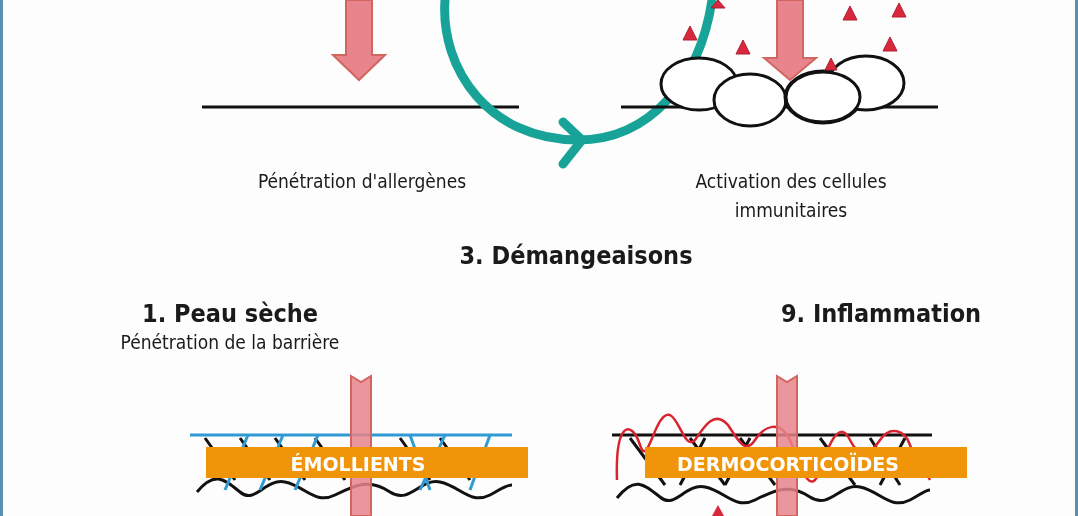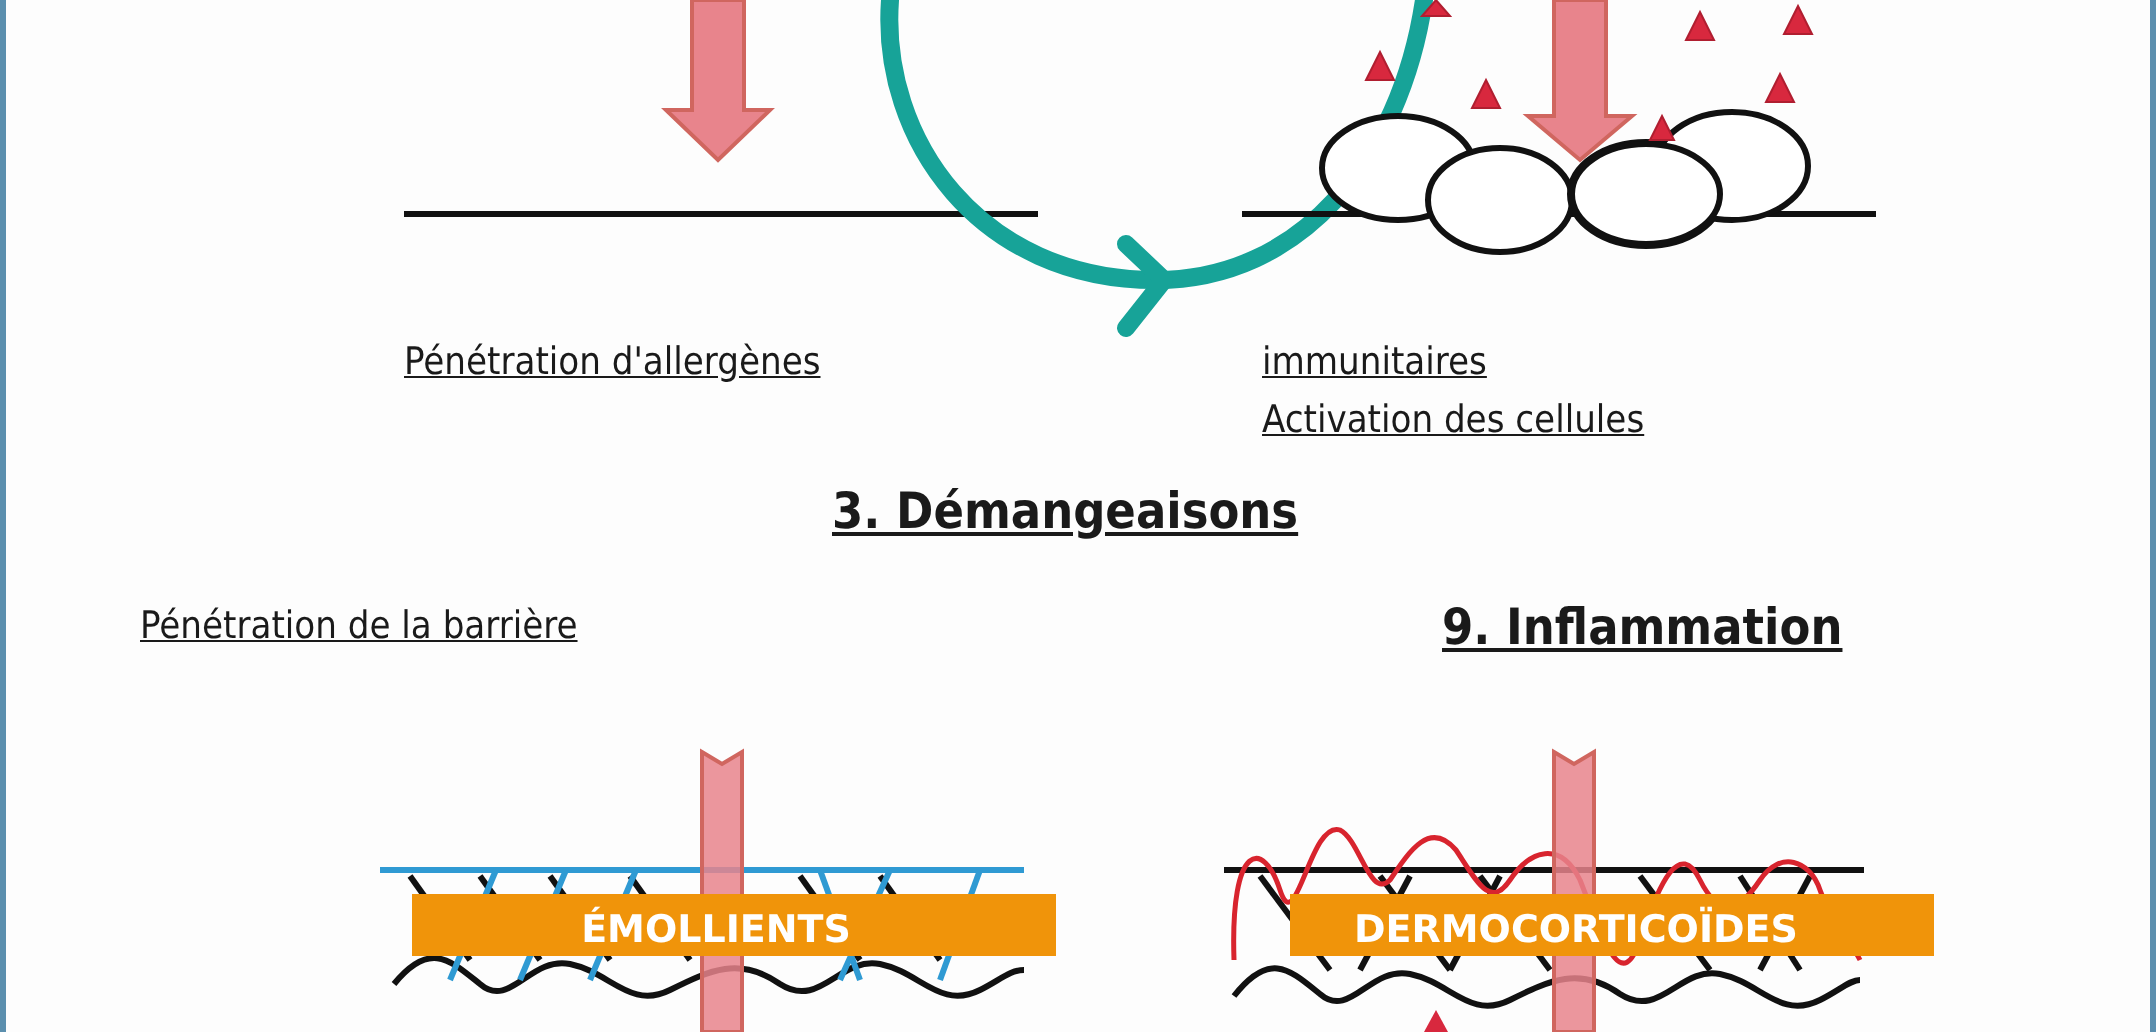--- a/index.html
+++ b/index.html
@@ -1,21 +1,21 @@
 <!DOCTYPE html>
 <html><head>
 <meta charset="utf-8">
 <style>
   html, body { margin:0; padding:0; background:#fdfdfd; }
   body { width:1078px; height:516px; position:relative; overflow:hidden;
          font-family:"DejaVu Sans Condensed","DejaVu Sans","Liberation Sans",sans-serif; }
   .frame-left { position:absolute; left:0; top:0; width:3px; height:516px; background:#5b8fae; }
   .frame-right { position:absolute; right:0; top:0; width:3px; height:516px; background:#5b8fae; }
   svg.diagram { position:absolute; left:0; top:0; }
-  .lbl { position:absolute; color:#1a1a1a; font-size:19px; line-height:29px;text-decoration:underline; }
+  .lbl { position:absolute; text-align:center; color:#1a1a1a; font-size:19px; line-height:29px; }
   .title { font-weight:bold; font-size:25px; }
   .band-text { font-family:"DejaVu Sans","Liberation Sans",sans-serif; font-weight:bold; fill:#ffffff; font-size:19px; }
 </style>
 </head>
 <body>
 
 <div class="frame-left"></div>
 <div class="frame-right"></div>
 
 <svg class="diagram" width="1078" height="516" viewBox="0 0 1078 516">
@@ -85,23 +85,24 @@
   </g>
   <path d="M777,376 L787,382 L797,376 L797,516 L777,516 Z" fill="#e8848c" fill-opacity="0.85" stroke="#d0665f" stroke-width="2"></path>
   <rect x="645" y="447" width="322" height="31" fill="#f0940a"></rect>
   <text x="788" y="471" text-anchor="middle" class="band-text">DERMOCORTICOÏDES</text>
 </svg>
 
 <div class="lbl" style="left:202px; top:167px; width:320px;">
   <div>Pénétration d'allergènes</div>
 </div>
 <div class="lbl" style="left:631px; top:167px; width:320px;">
+  <div>Activation des cellules</div>
   <div>immunitaires</div>
-  <div>Activation des cellules</div>
 </div>
 <div class="lbl title" style="left:416px; top:241px; width:320px;">3. Démangeaisons</div>
 
 <div class="lbl" style="left:70px; top:299px; width:320px;">
+  <div class="title">1. Peau sèche</div>
   <div>Pénétration de la barrière</div>
 </div>
 <div class="lbl" style="left:721px; top:299px; width:320px;">
   <div class="title">9. Inflammation</div>
 </div>
 
 </body></html>

